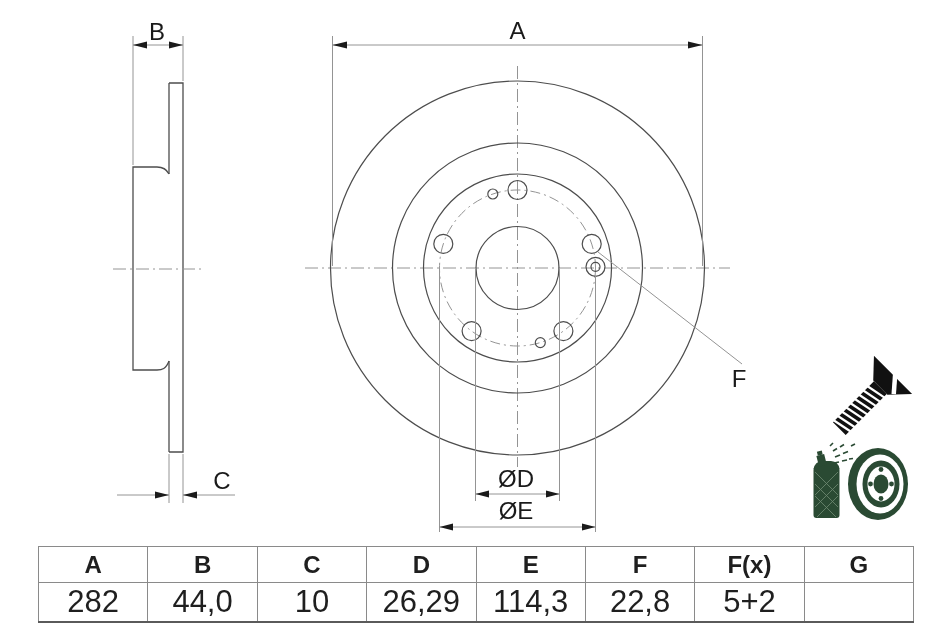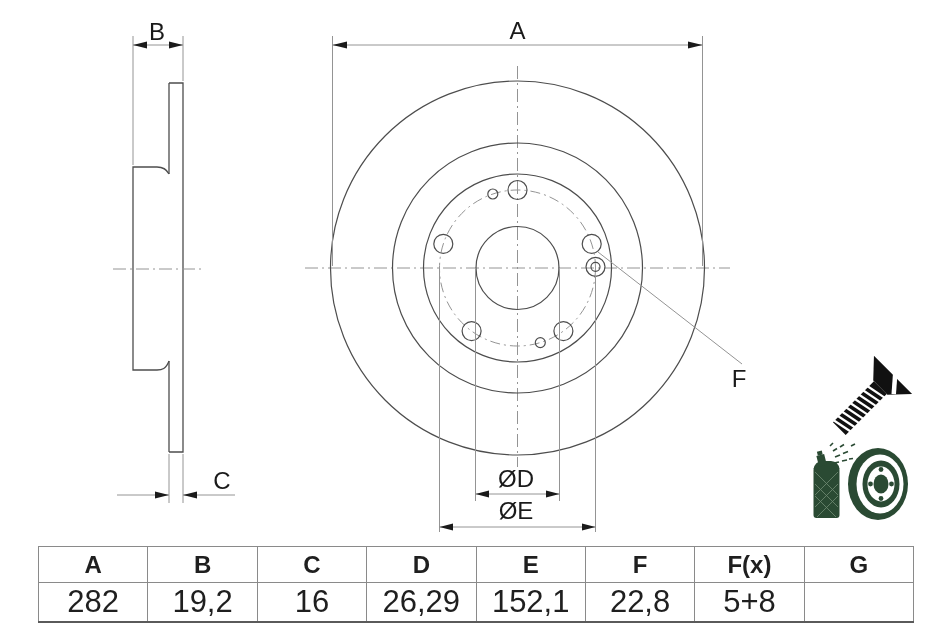--- a/index.html
+++ b/index.html
@@ -170,24 +170,24 @@
     <td>B</td>
     <td>C</td>
     <td>D</td>
     <td>E</td>
     <td>F</td>
     <td>F(x)</td>
     <td>G</td>
   </tr>
   <tr class="val">
     <td>282</td>
-    <td>19,2</td>
-    <td>16</td>
+    <td>44,0</td>
+    <td>10</td>
     <td>26,29</td>
-    <td>152,1</td>
+    <td>114,3</td>
     <td>22,8</td>
-    <td>5+8</td>
+    <td>5+2</td>
     <td></td>
   </tr>
 </tbody>
     </table>
 
 </div>
 
 </body></html>

